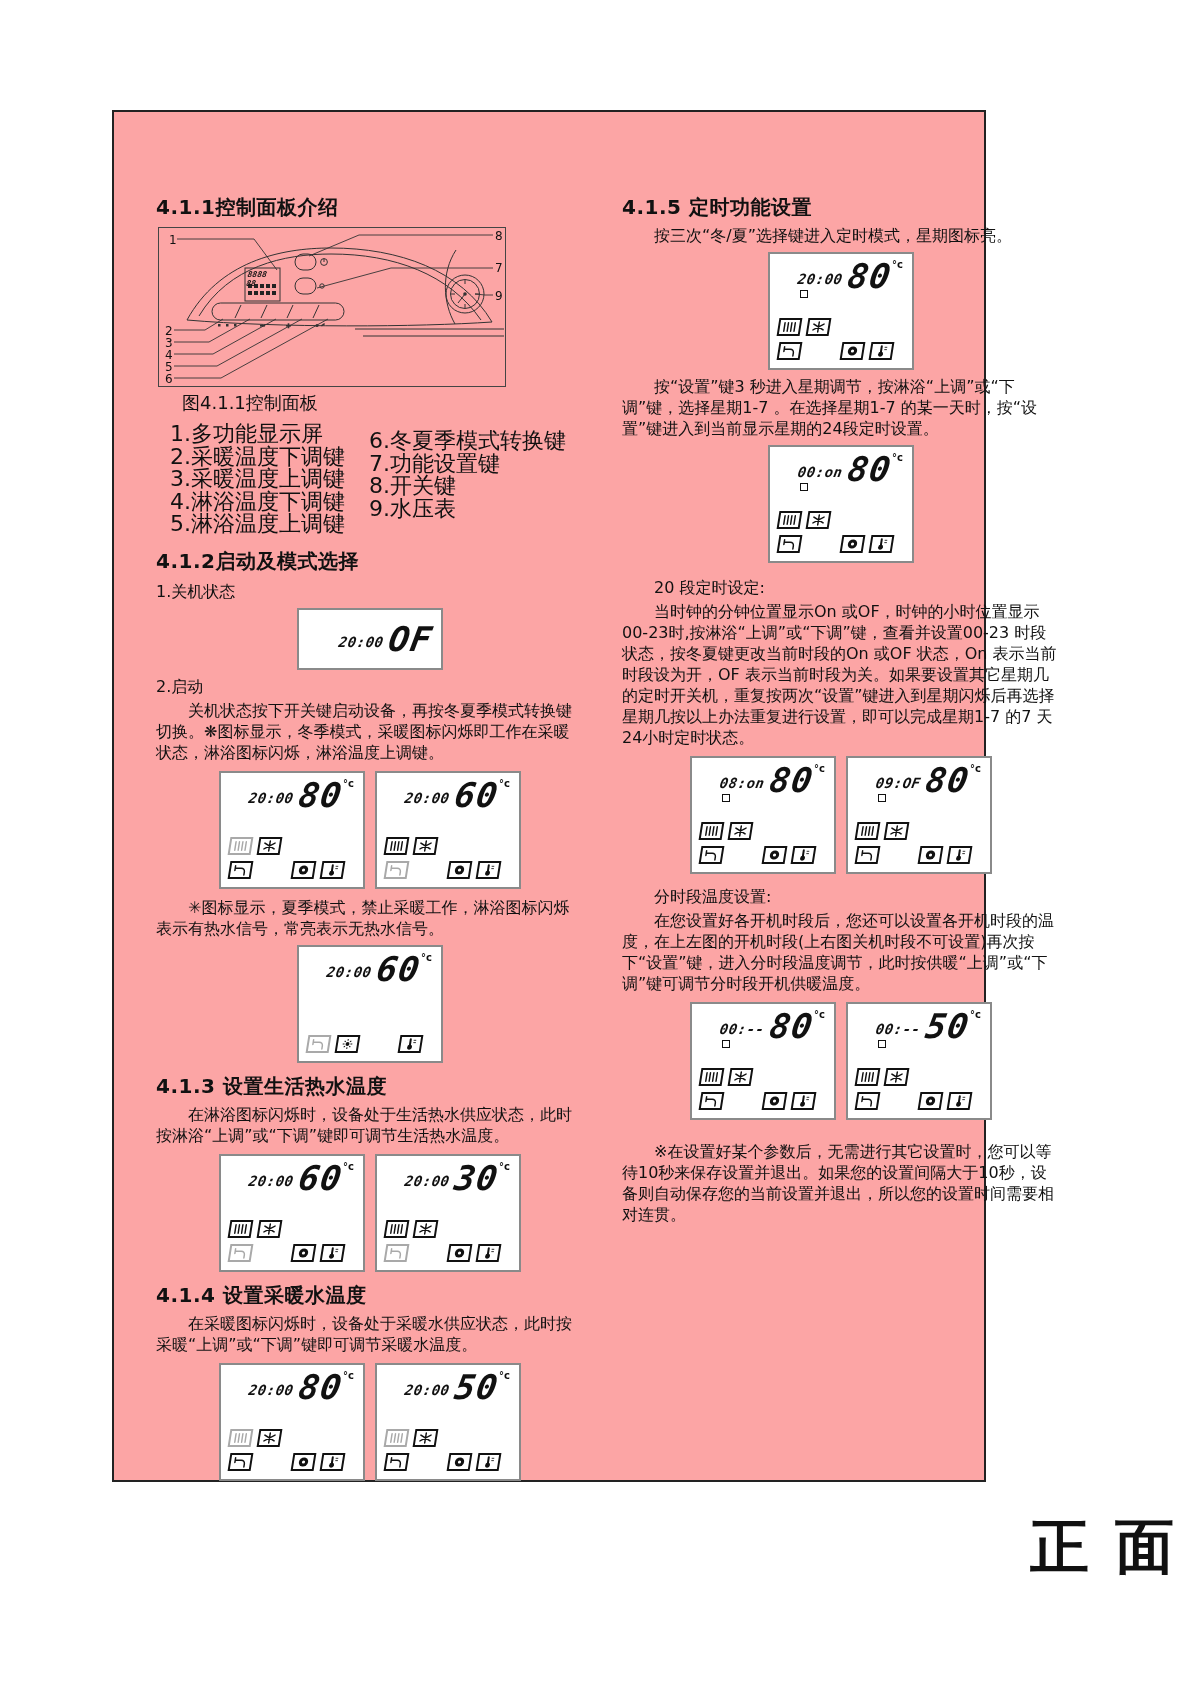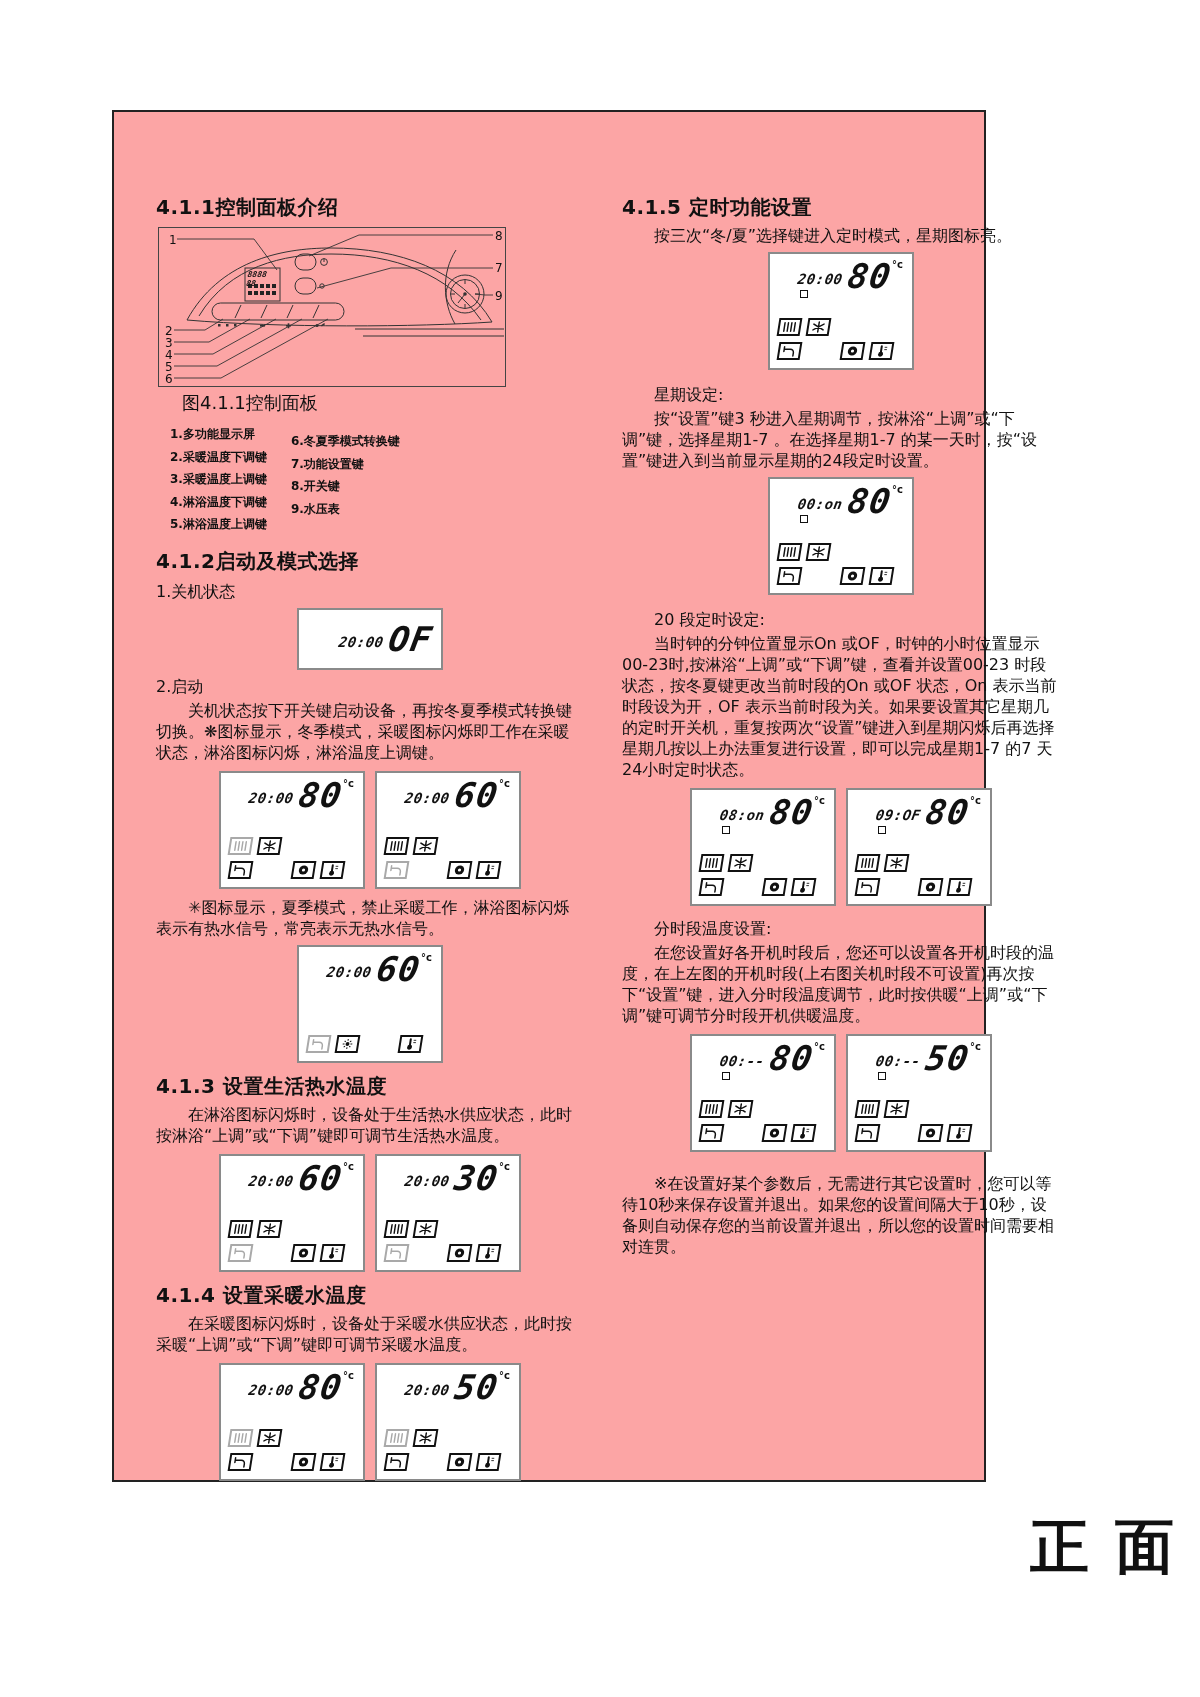--- a/index.html
+++ b/index.html
@@ -16,21 +16,21 @@
   p.item{margin:6px 0 2px;}
   
   .figure{border:1px solid #444;width:346px;height:158px;position:relative;margin:6px 0 2px 2px;}
   .figure svg{position:absolute;left:0;top:0;}
   .co{position:absolute;font-size:12px;line-height:12px;}
   .co1{left:10px;top:6px;}  .co8{left:336px;top:2px;} .co7{left:336px;top:34px;} .co9{left:336px;top:62px;}
   .co2{left:6px;top:97px;} .co3{left:6px;top:109px;} .co4{left:6px;top:121px;} .co5{left:6px;top:133px;} .co6{left:6px;top:145px;}
   .panel-lcd-digits{position:absolute;left:88px;top:42px;width:32px;font:italic bold 8px "DejaVu Sans Mono","Liberation Mono",monospace;letter-spacing:0;transform:skewX(-8deg);}
   .caption{font-size:18px;margin:4px 0 6px 26px;}
   .legend{display:flex;margin-left:14px;gap:24px;}
-  .legend ul{list-style:none;margin:2px 0;padding:0;font-size:12px;line-height:22.5px;font-weight:bold;}
+  .legend ul{list-style:none;margin:2px 0;padding:0;font-size:22px;line-height:22.5px;}
   .legend ul.r{margin-top:9px;}
   
   .lcd-single{display:flex;justify-content:center;margin:6px 0;}
   .lcd-pair{display:flex;justify-content:center;gap:10px;margin:8px 0;}
   .lcd{width:146px;height:118px;border:2px solid #8a8a8a;background:#fff;box-sizing:border-box;
        display:flex;flex-direction:column;padding:6px 8px;}
   .lcd.short{height:62px;justify-content:center;}
   .lcd-top{display:flex;justify-content:flex-end;align-items:flex-start;margin-top:2px;padding-right:1px;}
   .lcd-timewrap{position:relative;margin-top:7px;}
   .lcd-time{font:italic bold 14px "DejaVu Sans Mono","Liberation Mono",monospace;display:inline-block;transform:skewX(-10deg);letter-spacing:0.5px;white-space:nowrap;}
@@ -514,21 +514,20 @@
                     <path d="M7.5 1.5v6.5" stroke="currentColor" stroke-width="2.2" stroke-linecap="round" fill="none"></path>
                     <circle cx="7.5" cy="10" r="2.6" fill="currentColor"></circle>
                     <path d="M10.8 2.5h2.8M10.8 5h2.8" stroke="currentColor" stroke-width="0.9" fill="none"></path>
                   </svg>
                 </span>
               </div>
             </div>
           </div>
         </div>
 
-      <p class="indent" style="margin-top:14px;">星期设定:</p>
       <p class="indent">按“设置”键3 秒进入星期调节，按淋浴“上调”或“下调”键，选择星期1-7 。在选择星期1-7 的某一天时，按“设置”键进入到当前显示星期的24段定时设置。</p>
       <div class="lcd-single">
           <div class="lcd">
             <div class="lcd-top">
               <span class="lcd-timewrap"><span class="lcd-time">00:on</span><span class="lcd-week"></span></span>
               <span class="lcd-temp">80</span>
               <span class="lcd-unit">°c</span>
             </div>
             <div class="lcd-iconrows">
               <div class="lcd-row">

